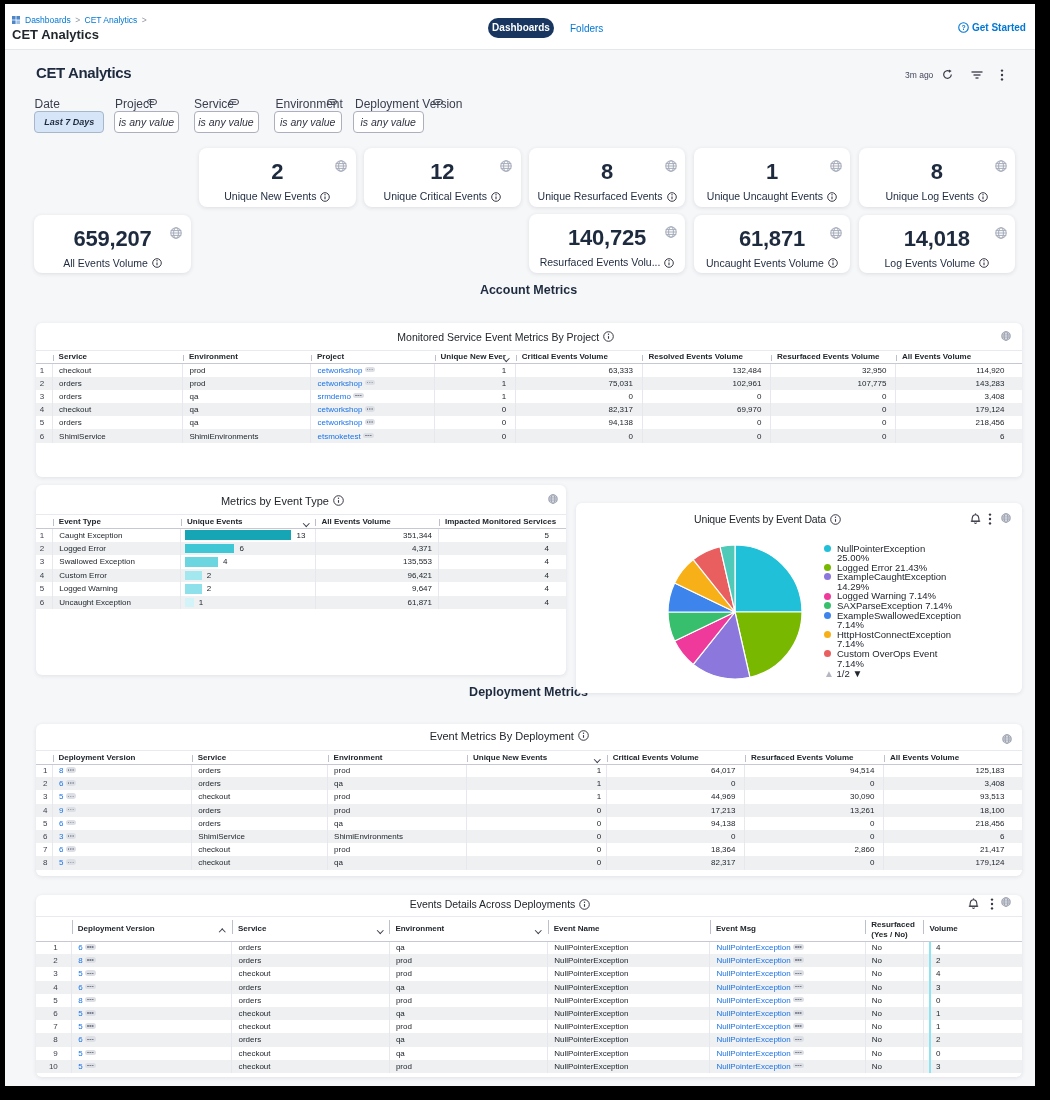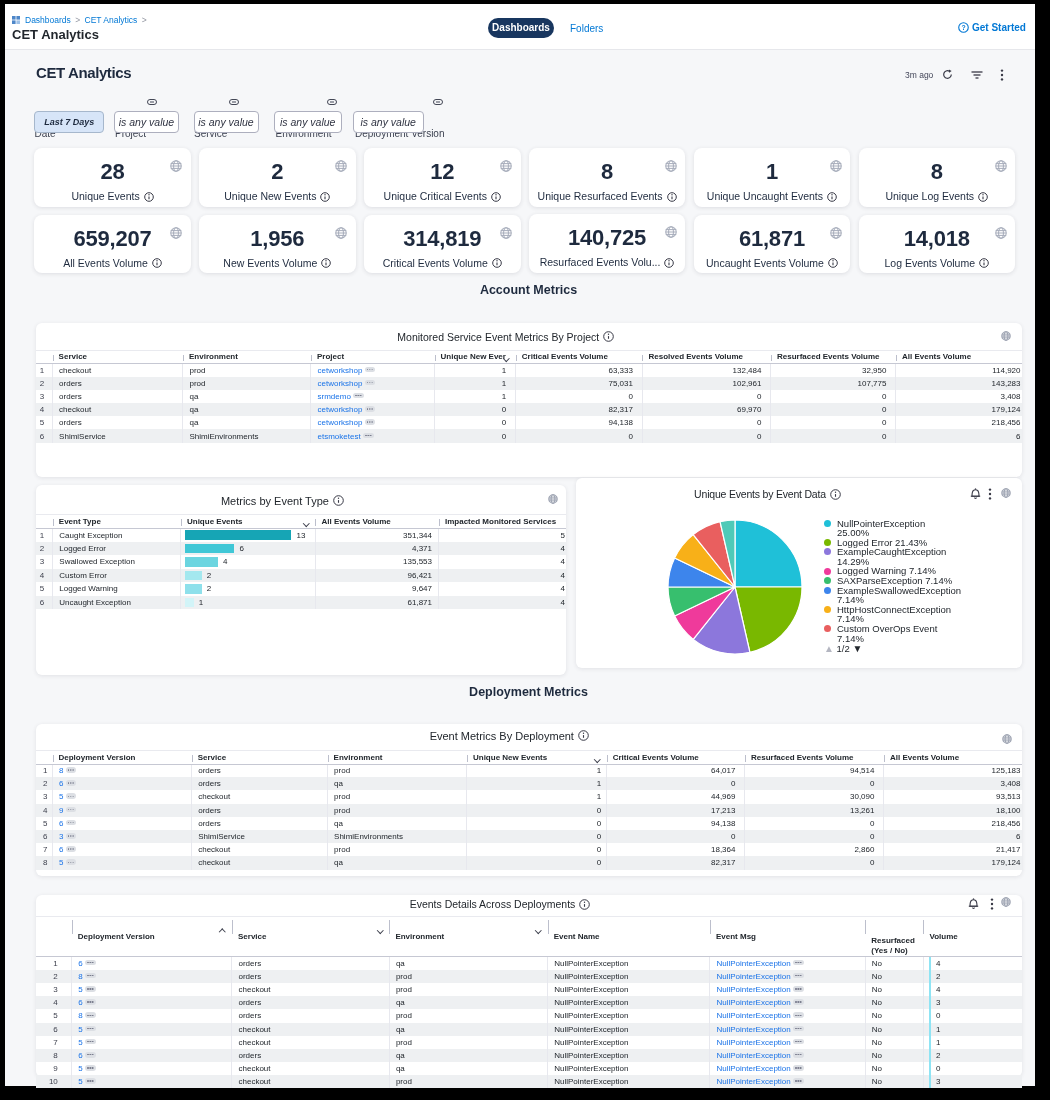--- a/index.html
+++ b/index.html
@@ -9,47 +9,47 @@
 .abs { position:absolute; }
 .topbar { position:absolute; left:5px; top:4px; width:1030px; height:46px; background:#fff; border-bottom:1px solid #e6e7eb; }
 .crumb { position:absolute; left:25px; top:14.5px; font-size:8.5px; color:#0278d5; }
 .crumb .sep { color:#9296a1; margin:0 2px; }
 .pagetitle { position:absolute; left:12px; top:27px; font-size:13px; font-weight:700; color:#22272d; }
 .tabpill { position:absolute; left:488px; top:18px; width:66px; height:20px; background:#18365f; border-radius:10px; color:#fff; font-size:10px; font-weight:700; text-align:center; line-height:20px; }
 .folders { position:absolute; left:570px; top:22.5px; font-size:10px; color:#0278d5; }
 .getstarted { position:absolute; left:958px; top:22px; font-size:10px; font-weight:600; color:#0278d5; }
 .dashtitle { position:absolute; left:36px; top:65px; font-size:15px; font-weight:700; color:#1e2a3e; letter-spacing:-0.4px; line-height:15px; }
 .meta { position:absolute; left:905px; top:69.5px; font-size:8.5px; color:#44475a; }
-.flabel { position:absolute; font-size:10px; color:#3a3f4e;margin-top:31px; }
+.flabel { position:absolute; font-size:12px; color:#3a3f4e; }
 .chip { position:absolute; height:22px; background:#fff; border:1px solid #adafbe; border-radius:4px; font-size:10.5px; color:#2f3342; text-align:center; line-height:20px;font-style:italic; }
 .chip.sel { background:#d7e5f8; border:1px solid #a6b7cc; color:#1e2a3e; font-weight:700; font-size:9px; }
 .tile { position:absolute; width:156.5px; height:58.5px; background:#fff; border-radius:8px; box-shadow:0 1px 4px rgba(40,41,61,.12); }
 .tile .num { position:absolute; left:0; right:0; top:13px; text-align:center; font-size:22px; font-weight:700; color:#1e2a3e; letter-spacing:-0.2px; line-height:22px; }
 .tile .lbl { position:absolute; left:0; right:0; top:43px; text-align:center; font-size:10.5px; color:#1e2a3e; white-space:nowrap; line-height:11px; }
 .secheading { position:absolute; left:36px; width:985px; text-align:center; font-size:12.5px; font-weight:700; color:#1e2a3e; line-height:14px; }
 .card { position:absolute; background:#fff; border-radius:6px; box-shadow:0 1px 4px rgba(40,41,61,.10); }
 .cardtitle { position:absolute; left:0; text-align:center; font-weight:400; color:#22272d; line-height:14px; }
 .dtable { position:absolute; border-collapse:collapse; table-layout:fixed; font-size:8px; color:#22272d; }
 .dtable th { position:relative; font-weight:700; text-align:left; padding:0 0 0 6px; height:13.5px; border-bottom:1px solid #c6c8d3; border-top:1px solid #e9eaef; white-space:nowrap; overflow:hidden; font-size:8px; }
 .dtable th::before { content:""; position:absolute; left:0; top:4px; height:6.5px; width:1px; background:#bcbfcc; }
 .dtable th:first-child::before { display:none; }
 .dtable td { height:13.2px; padding:0 0 0 6px; border-left:1px solid #e7e8ee; white-space:nowrap; overflow:hidden; }
 .dtable td:first-child { border-left:none; }
 .dtable tr:nth-child(odd) td { background:#eef0f2; }
 .dtable .num { text-align:right; padding:0 9px 0 0; }
 .dtable .rn { text-align:right; padding:0 8px 0 0; color:#3c3f4c; }
 .dtable .pr5 { padding-right:5px; }
 .dtable .pr65 { padding-right:6.5px; }
-.dtable .pr4 { padding-right:1px; }
+.dtable .pr4 { padding-right:17px; }
 .dtable.rn4 .rn { padding-right:4.5px; }
 .dtable.rn13 .rn { padding-right:13.5px; }
 .dtable.r135 td { height:13.5px; }
 .dtable.hh25 th { height:25px; vertical-align:middle; }
 .dtable.hh25 th::before { top:3.5px; height:14px; }
-.dtable th.wrap { white-space:normal; line-height:10.3px; vertical-align:top; padding-top:19px; }
+.dtable th.wrap { white-space:normal; line-height:10.3px; vertical-align:top; padding-top:3px; }
 .dtable td.volcell { position:relative; padding-left:12px; }
 .dtable td.volcell::before { content:""; position:absolute; left:5.5px; top:0; bottom:0; width:2px; background:#8fe4f4; }
 .link { color:#1a73e8; }
 .pill { display:inline-block; vertical-align:0.5px; margin-left:2.5px; width:10.5px; height:5.5px; background:#dcdfe4; border-radius:3px; position:relative; }
 .pill::after { content:""; position:absolute; left:2px; top:2.1px; width:1.4px; height:1.4px; background:#7b7e8f; border-radius:50%; box-shadow:2.3px 0 0 #7b7e8f, 4.6px 0 0 #7b7e8f; }
 .chev { display:inline-block; width:4.5px; height:4.5px; border-right:1.3px solid #3c3f4c; border-bottom:1.3px solid #3c3f4c; transform:rotate(45deg); }
 .chevup { transform:rotate(-135deg); }
 </style>
 </head>
 <body>
@@ -107,35 +107,20 @@
     </svg>
     <svg class="abs" style="left:432.5px;top:98.5px" width="10" height="6" viewBox="0 0 10 6">
       <rect x="0.5" y="0.5" width="9" height="5" rx="2.5" fill="none" stroke="#434756" stroke-width="1"></rect>
       <line x1="3" y1="3" x2="7" y2="3" stroke="#434756" stroke-width="1"></line>
     </svg>
   <div class="chip sel" style="left:34.3px;top:111px;width:70px">Last 7 Days</div>
   <div class="chip" style="left:114px;top:111px;width:65px">is any value</div>
   <div class="chip" style="left:193.5px;top:111px;width:65px">is any value</div>
   <div class="chip" style="left:273.5px;top:111px;width:68.5px">is any value</div>
   <div class="chip" style="left:353px;top:111px;width:70.5px">is any value</div>
-<div class="tile" style="left:34.3px;top:148px">
-      <div class="num">28</div>
-      <div class="lbl">Unique Events<svg width="10" height="10" viewBox="0 0 10 10" style="vertical-align:-1.5px;margin-left:4px">
-          <circle cx="5.0" cy="5.0" r="4.3" fill="none" stroke="#383946" stroke-width="1"></circle>
-          <line x1="5.0" y1="4.6" x2="5.0" y2="7.3" stroke="#383946" stroke-width="1.1"></line>
-          <circle cx="5.0" cy="2.7" r="0.7" fill="#383946"></circle>
-        </svg></div>
-      <svg class="abs" style="right:8.5px;top:12px" width="12" height="12" viewBox="0 0 13 13">
-        <circle cx="6.5" cy="6.5" r="5.7" fill="none" stroke="#a7adbb" stroke-width="1.1"></circle>
-        <ellipse cx="6.5" cy="6.5" rx="2.6" ry="5.7" fill="none" stroke="#a7adbb" stroke-width="1.1"></ellipse>
-        <line x1="0.8" y1="3.9" x2="12.2" y2="3.9" stroke="#a7adbb" stroke-width="1.1"></line>
-        <line x1="0.8" y1="9.1" x2="12.2" y2="9.1" stroke="#a7adbb" stroke-width="1.1"></line>
-        <line x1="0.8" y1="6.5" x2="12.2" y2="6.5" stroke="#a7adbb" stroke-width="1.1"></line>
-      </svg>
-    </div>
 <div class="tile" style="left:199.1px;top:148px">
       <div class="num">2</div>
       <div class="lbl">Unique New Events<svg width="10" height="10" viewBox="0 0 10 10" style="vertical-align:-1.5px;margin-left:4px">
           <circle cx="5.0" cy="5.0" r="4.3" fill="none" stroke="#383946" stroke-width="1"></circle>
           <line x1="5.0" y1="4.6" x2="5.0" y2="7.3" stroke="#383946" stroke-width="1.1"></line>
           <circle cx="5.0" cy="2.7" r="0.7" fill="#383946"></circle>
         </svg></div>
       <svg class="abs" style="right:8.5px;top:12px" width="12" height="12" viewBox="0 0 13 13">
         <circle cx="6.5" cy="6.5" r="5.7" fill="none" stroke="#a7adbb" stroke-width="1.1"></circle>
         <ellipse cx="6.5" cy="6.5" rx="2.6" ry="5.7" fill="none" stroke="#a7adbb" stroke-width="1.1"></ellipse>
@@ -200,50 +185,20 @@
         <circle cx="6.5" cy="6.5" r="5.7" fill="none" stroke="#a7adbb" stroke-width="1.1"></circle>
         <ellipse cx="6.5" cy="6.5" rx="2.6" ry="5.7" fill="none" stroke="#a7adbb" stroke-width="1.1"></ellipse>
         <line x1="0.8" y1="3.9" x2="12.2" y2="3.9" stroke="#a7adbb" stroke-width="1.1"></line>
         <line x1="0.8" y1="9.1" x2="12.2" y2="9.1" stroke="#a7adbb" stroke-width="1.1"></line>
         <line x1="0.8" y1="6.5" x2="12.2" y2="6.5" stroke="#a7adbb" stroke-width="1.1"></line>
       </svg>
     </div>
 <div class="tile" style="left:34.3px;top:214.5px">
       <div class="num">659,207</div>
       <div class="lbl">All Events Volume<svg width="10" height="10" viewBox="0 0 10 10" style="vertical-align:-1.5px;margin-left:4px">
-          <circle cx="5.0" cy="5.0" r="4.3" fill="none" stroke="#383946" stroke-width="1"></circle>
-          <line x1="5.0" y1="4.6" x2="5.0" y2="7.3" stroke="#383946" stroke-width="1.1"></line>
-          <circle cx="5.0" cy="2.7" r="0.7" fill="#383946"></circle>
-        </svg></div>
-      <svg class="abs" style="right:8.5px;top:12px" width="12" height="12" viewBox="0 0 13 13">
-        <circle cx="6.5" cy="6.5" r="5.7" fill="none" stroke="#a7adbb" stroke-width="1.1"></circle>
-        <ellipse cx="6.5" cy="6.5" rx="2.6" ry="5.7" fill="none" stroke="#a7adbb" stroke-width="1.1"></ellipse>
-        <line x1="0.8" y1="3.9" x2="12.2" y2="3.9" stroke="#a7adbb" stroke-width="1.1"></line>
-        <line x1="0.8" y1="9.1" x2="12.2" y2="9.1" stroke="#a7adbb" stroke-width="1.1"></line>
-        <line x1="0.8" y1="6.5" x2="12.2" y2="6.5" stroke="#a7adbb" stroke-width="1.1"></line>
-      </svg>
-    </div>
-<div class="tile" style="left:199.1px;top:214.5px">
-      <div class="num">1,956</div>
-      <div class="lbl">New Events Volume<svg width="10" height="10" viewBox="0 0 10 10" style="vertical-align:-1.5px;margin-left:4px">
-          <circle cx="5.0" cy="5.0" r="4.3" fill="none" stroke="#383946" stroke-width="1"></circle>
-          <line x1="5.0" y1="4.6" x2="5.0" y2="7.3" stroke="#383946" stroke-width="1.1"></line>
-          <circle cx="5.0" cy="2.7" r="0.7" fill="#383946"></circle>
-        </svg></div>
-      <svg class="abs" style="right:8.5px;top:12px" width="12" height="12" viewBox="0 0 13 13">
-        <circle cx="6.5" cy="6.5" r="5.7" fill="none" stroke="#a7adbb" stroke-width="1.1"></circle>
-        <ellipse cx="6.5" cy="6.5" rx="2.6" ry="5.7" fill="none" stroke="#a7adbb" stroke-width="1.1"></ellipse>
-        <line x1="0.8" y1="3.9" x2="12.2" y2="3.9" stroke="#a7adbb" stroke-width="1.1"></line>
-        <line x1="0.8" y1="9.1" x2="12.2" y2="9.1" stroke="#a7adbb" stroke-width="1.1"></line>
-        <line x1="0.8" y1="6.5" x2="12.2" y2="6.5" stroke="#a7adbb" stroke-width="1.1"></line>
-      </svg>
-    </div>
-<div class="tile" style="left:364.0px;top:214.5px">
-      <div class="num">314,819</div>
-      <div class="lbl">Critical Events Volume<svg width="10" height="10" viewBox="0 0 10 10" style="vertical-align:-1.5px;margin-left:4px">
           <circle cx="5.0" cy="5.0" r="4.3" fill="none" stroke="#383946" stroke-width="1"></circle>
           <line x1="5.0" y1="4.6" x2="5.0" y2="7.3" stroke="#383946" stroke-width="1.1"></line>
           <circle cx="5.0" cy="2.7" r="0.7" fill="#383946"></circle>
         </svg></div>
       <svg class="abs" style="right:8.5px;top:12px" width="12" height="12" viewBox="0 0 13 13">
         <circle cx="6.5" cy="6.5" r="5.7" fill="none" stroke="#a7adbb" stroke-width="1.1"></circle>
         <ellipse cx="6.5" cy="6.5" rx="2.6" ry="5.7" fill="none" stroke="#a7adbb" stroke-width="1.1"></ellipse>
         <line x1="0.8" y1="3.9" x2="12.2" y2="3.9" stroke="#a7adbb" stroke-width="1.1"></line>
         <line x1="0.8" y1="9.1" x2="12.2" y2="9.1" stroke="#a7adbb" stroke-width="1.1"></line>
         <line x1="0.8" y1="6.5" x2="12.2" y2="6.5" stroke="#a7adbb" stroke-width="1.1"></line>
@@ -469,21 +424,21 @@
           <tr>
             <td class="rn">6</td>
             <td>Uncaught Exception</td>
             <td class="barcell"><span style="display:inline-block;vertical-align:middle;margin-left:-2px;width:8.2px;height:9.5px;background:#d2f4f8"></span><span style="margin-left:5px;vertical-align:middle">1</span></td>
             <td class="num pr65">61,871</td>
             <td class="num pr4">4</td>
           </tr>
         </tbody>
       </table>
     </div>
-<div class="card" style="left:575.5px;top:478px;width:446px;height:190px">
+<div class="card" style="left:575.5px;top:503px;width:446px;height:190px">
       <div class="cardtitle" style="top:9px;width:384px;font-size:10.5px;letter-spacing:-0.2px">Unique Events by Event Data<svg width="11" height="11" viewBox="0 0 11 11" style="vertical-align:-1.5px;margin-left:4px">
           <circle cx="5.5" cy="5.5" r="4.8" fill="none" stroke="#383946" stroke-width="1"></circle>
           <line x1="5.5" y1="5.1" x2="5.5" y2="7.8" stroke="#383946" stroke-width="1.1"></line>
           <circle cx="5.5" cy="3.2" r="0.7" fill="#383946"></circle>
         </svg></div>
       <svg class="abs" style="left:394px;top:10px" width="11" height="12" viewBox="0 0 11 12">
         <path d="M2 8.2 C2 5.2 2.2 3.4 3.4 2.5 C4 2 4.6 1.8 5.5 1.8 C6.4 1.8 7 2 7.6 2.5 C8.8 3.4 9 5.2 9 8.2 Z" fill="none" stroke="#383946" stroke-width="1.1"></path>
         <line x1="0.8" y1="8.2" x2="10.2" y2="8.2" stroke="#383946" stroke-width="1.1"></line>
         <path d="M4.3 9.6 A1.3 1.3 0 0 0 6.7 9.6" fill="none" stroke="#383946" stroke-width="1.1"></path>
         <line x1="5.5" y1="0.4" x2="5.5" y2="1.6" stroke="#383946" stroke-width="1.2"></line>

